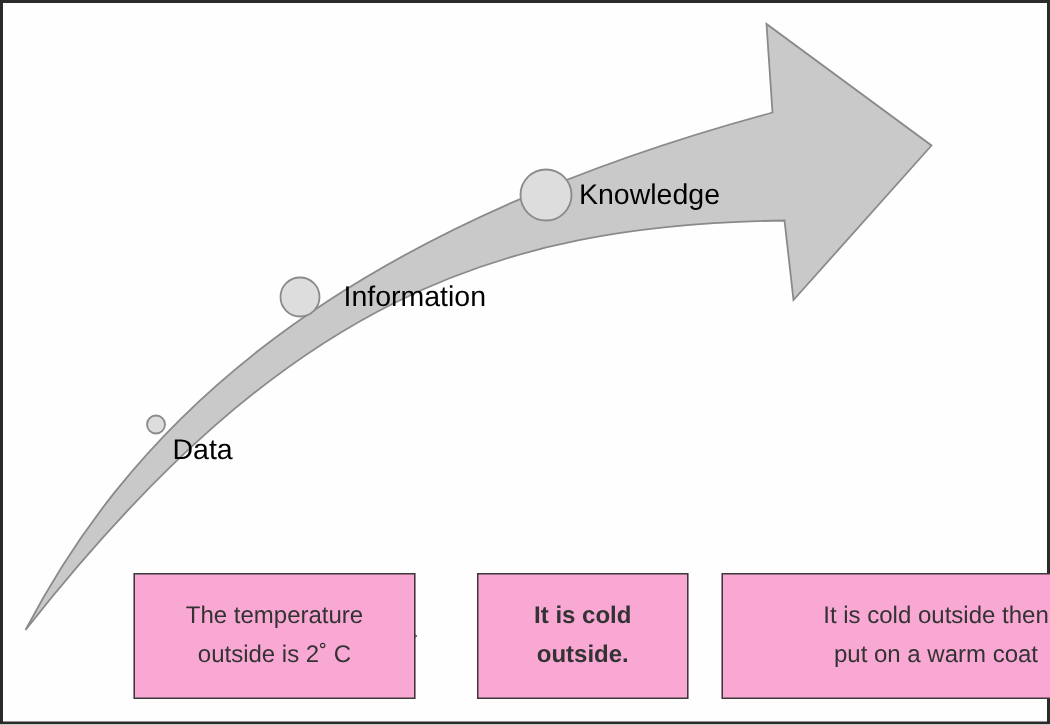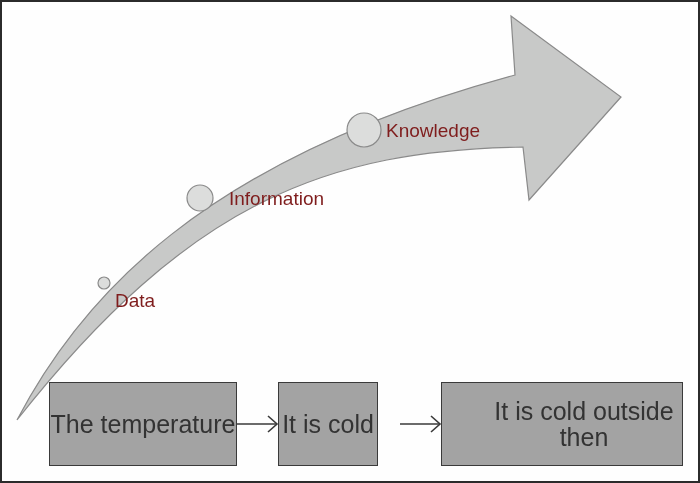--- a/index.html
+++ b/index.html
@@ -1,22 +1,22 @@
 <!DOCTYPE html>
 <html><head>
 <meta charset="utf-8">
 <style>
   html, body { margin:0; padding:0; background:#ffffff; }
   body { width:700px; height:483px; position:relative; overflow:hidden; }
   .frame { position:absolute; left:0; top:0; width:696px; height:479px; border:2px solid #2b2b2b; background:#fefefe; }
   svg.art { position:absolute; left:0; top:0; }
-  .label { position:absolute; font-family:"Liberation Sans", sans-serif; color:#7f1d1d; font-size:19px; line-height:1; white-space:nowrap; }
-  .box { position:absolute; border:1.5px solid #3a3a3a; background:#a3a3a3; box-sizing:border-box;
+  .label { position:absolute; font-family:"Liberation Sans", sans-serif; color:#000000; font-size:19px; line-height:1; white-space:nowrap; }
+  .box { position:absolute; border:1.5px solid #3a3a3a; background:#f9a8d4; box-sizing:border-box;
          display:flex; align-items:center; justify-content:center; text-align:center;
-         font-family:"Liberation Sans", sans-serif; font-size:25px; line-height:26px; color:#333333; }
+         font-family:"Liberation Sans", sans-serif; font-size:16px; line-height:26px; color:#333333;margin-left:40px; }
   .box span { display:block; }
 </style>
 </head>
 <body>
 
 <div class="frame"></div>
 
 <svg class="art" width="700" height="483" viewBox="0 0 700 483">
   <path d="M17,420
            C 80,300 200,160 515,75
@@ -39,26 +39,29 @@
   </g>
 </svg>
 
 <div class="label" style="left:115px; top:275px;margin-top:16px;">Data</div>
 <div class="label" style="left:219px; top:189px;margin-left:10px;">Information</div>
 <div class="label" style="left:386px; top:121px;">Knowledge</div>
 
 <div class="box" style="left:49px; top:382px; width:188px; height:84px;">
   <div>
     <span>The temperature</span>
+    <span>outside is 2˚ C</span>
   </div>
 </div>
 
-<div class="box" style="left:278px; top:382px; width:100px; height:84px;">
+<div class="box" style="left:278px; top:382px; width:141px; height:84px;font-weight:bold;">
   <div>
     <span>It is cold</span>
+    <span>outside.</span>
   </div>
 </div>
 
 <div class="box" style="left:441px; top:382px; width:242px; height:84px;padding-left:44px;">
   <div>
     <span>It is cold outside then</span>
+    <span>put on a warm coat</span>
   </div>
 </div>
 
 </body></html>

